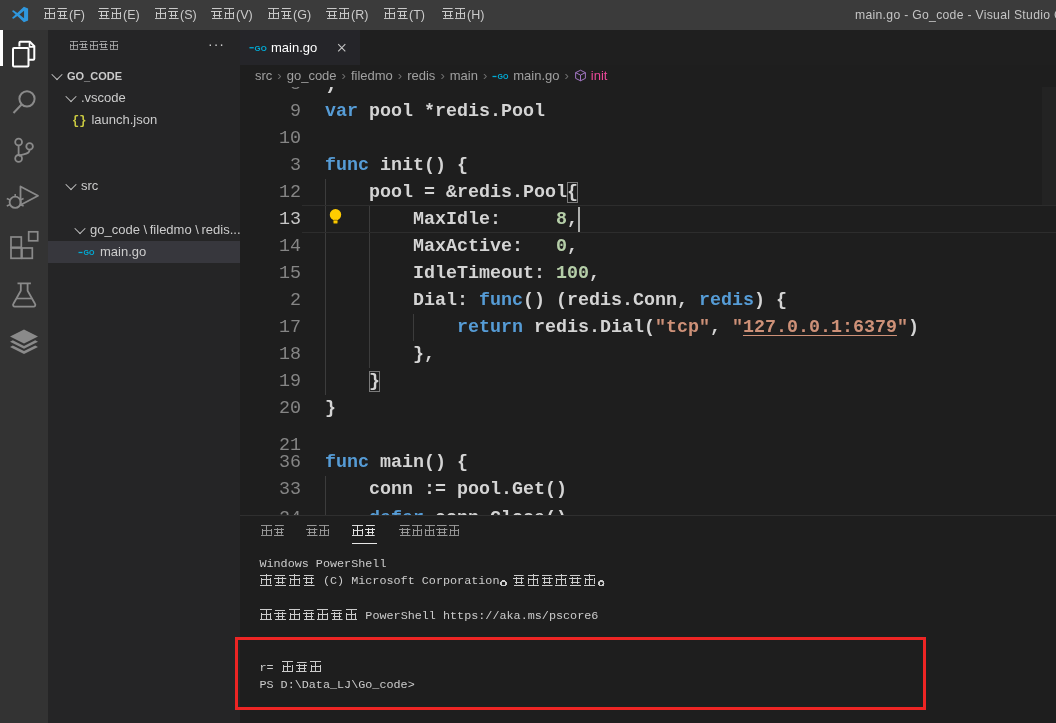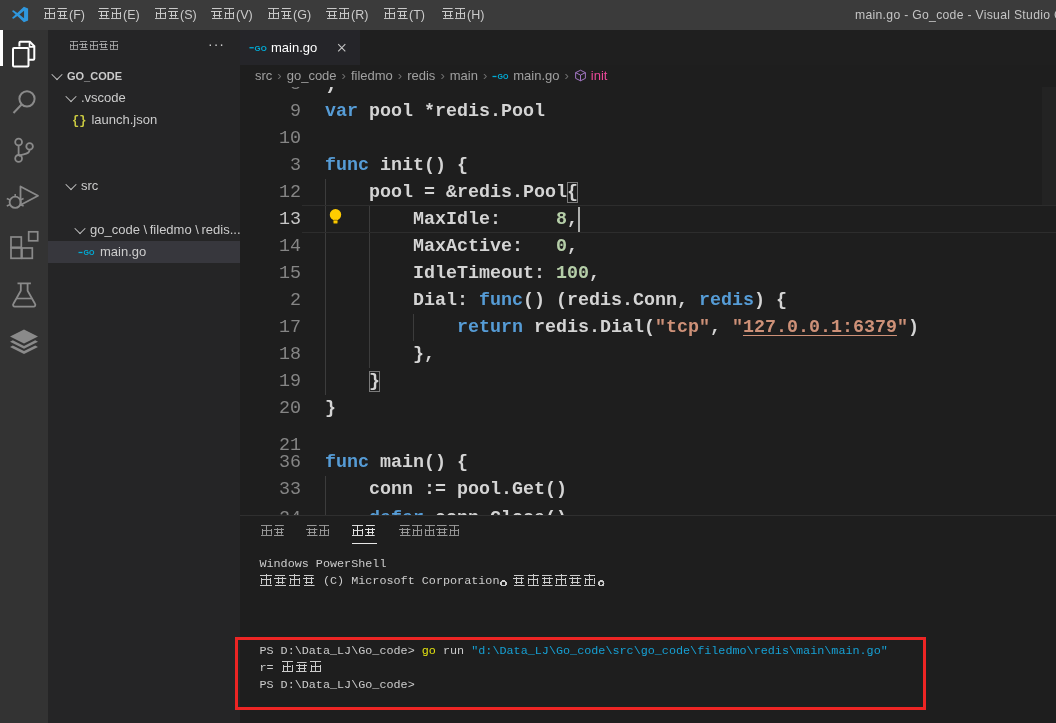--- a/index.html
+++ b/index.html
@@ -205,17 +205,17 @@
  <div class="abs" style="left:802px;top:0;width:14px;height:119px;background:#2a2a2a;opacity:.42"></div>
 </div>
 
 <div id="panel">
  <span class="ptab" style="left:21px"><span class="cn"></span><span class="cn v2"></span></span>
  <span class="ptab" style="left:66px"><span class="cn v2"></span><span class="cn"></span></span>
  <span class="ptab" style="left:112px;color:#e7e7e7;border-bottom:1.5px solid #e7e7e7"><span class="cn"></span><span class="cn v2"></span></span>
  <span class="ptab" style="left:159px"><span class="cn v2"></span><span class="cn"></span><span class="cn"></span><span class="cn v2"></span><span class="cn"></span></span>
  <div class="term" style="left:19.4px;top:39.8px">Windows PowerShell</div>
  <div class="term" style="left:19.4px;top:57.1px"><span class="cn"></span><span class="cn v2"></span><span class="cn"></span><span class="cn v2"></span> (C) Microsoft Corporation<span class="cn" style="width:.9em;background:radial-gradient(circle at 32% 78%,transparent 0 13%,currentColor 14% 27%,transparent 29%)"></span><span class="cn v2"></span><span class="cn"></span><span class="cn v2"></span><span class="cn"></span><span class="cn v2"></span><span class="cn"></span><span class="cn" style="width:.9em;background:radial-gradient(circle at 32% 78%,transparent 0 13%,currentColor 14% 27%,transparent 29%)"></span></div>
- <div class="term" style="left:19.4px;top:126.5px">PS D:\Data_LJ\Go_code&gt; <span style="color:#e0e010">go</span> run <span style="color:#16a0d4">"d:\Data_LJ\Go_code\src\go_code\filedmo\redis\main\main.go"</span></div>
+ <div class="term" style="left:19.4px;top:91.8px"><span class="cn"></span><span class="cn v2"></span><span class="cn"></span><span class="cn v2"></span><span class="cn"></span><span class="cn v2"></span><span class="cn"></span> PowerShell https://aka.ms/pscore6</div>
  <div class="term" style="left:19.4px;top:143.8px">r= <span class="cn"></span><span class="cn v2"></span><span class="cn"></span></div>
  <div class="term" style="left:19.4px;top:161.2px">PS D:\Data_LJ\Go_code&gt;</div>
 </div>
 <div id="redbox"></div>
 </div>
 </body></html>

